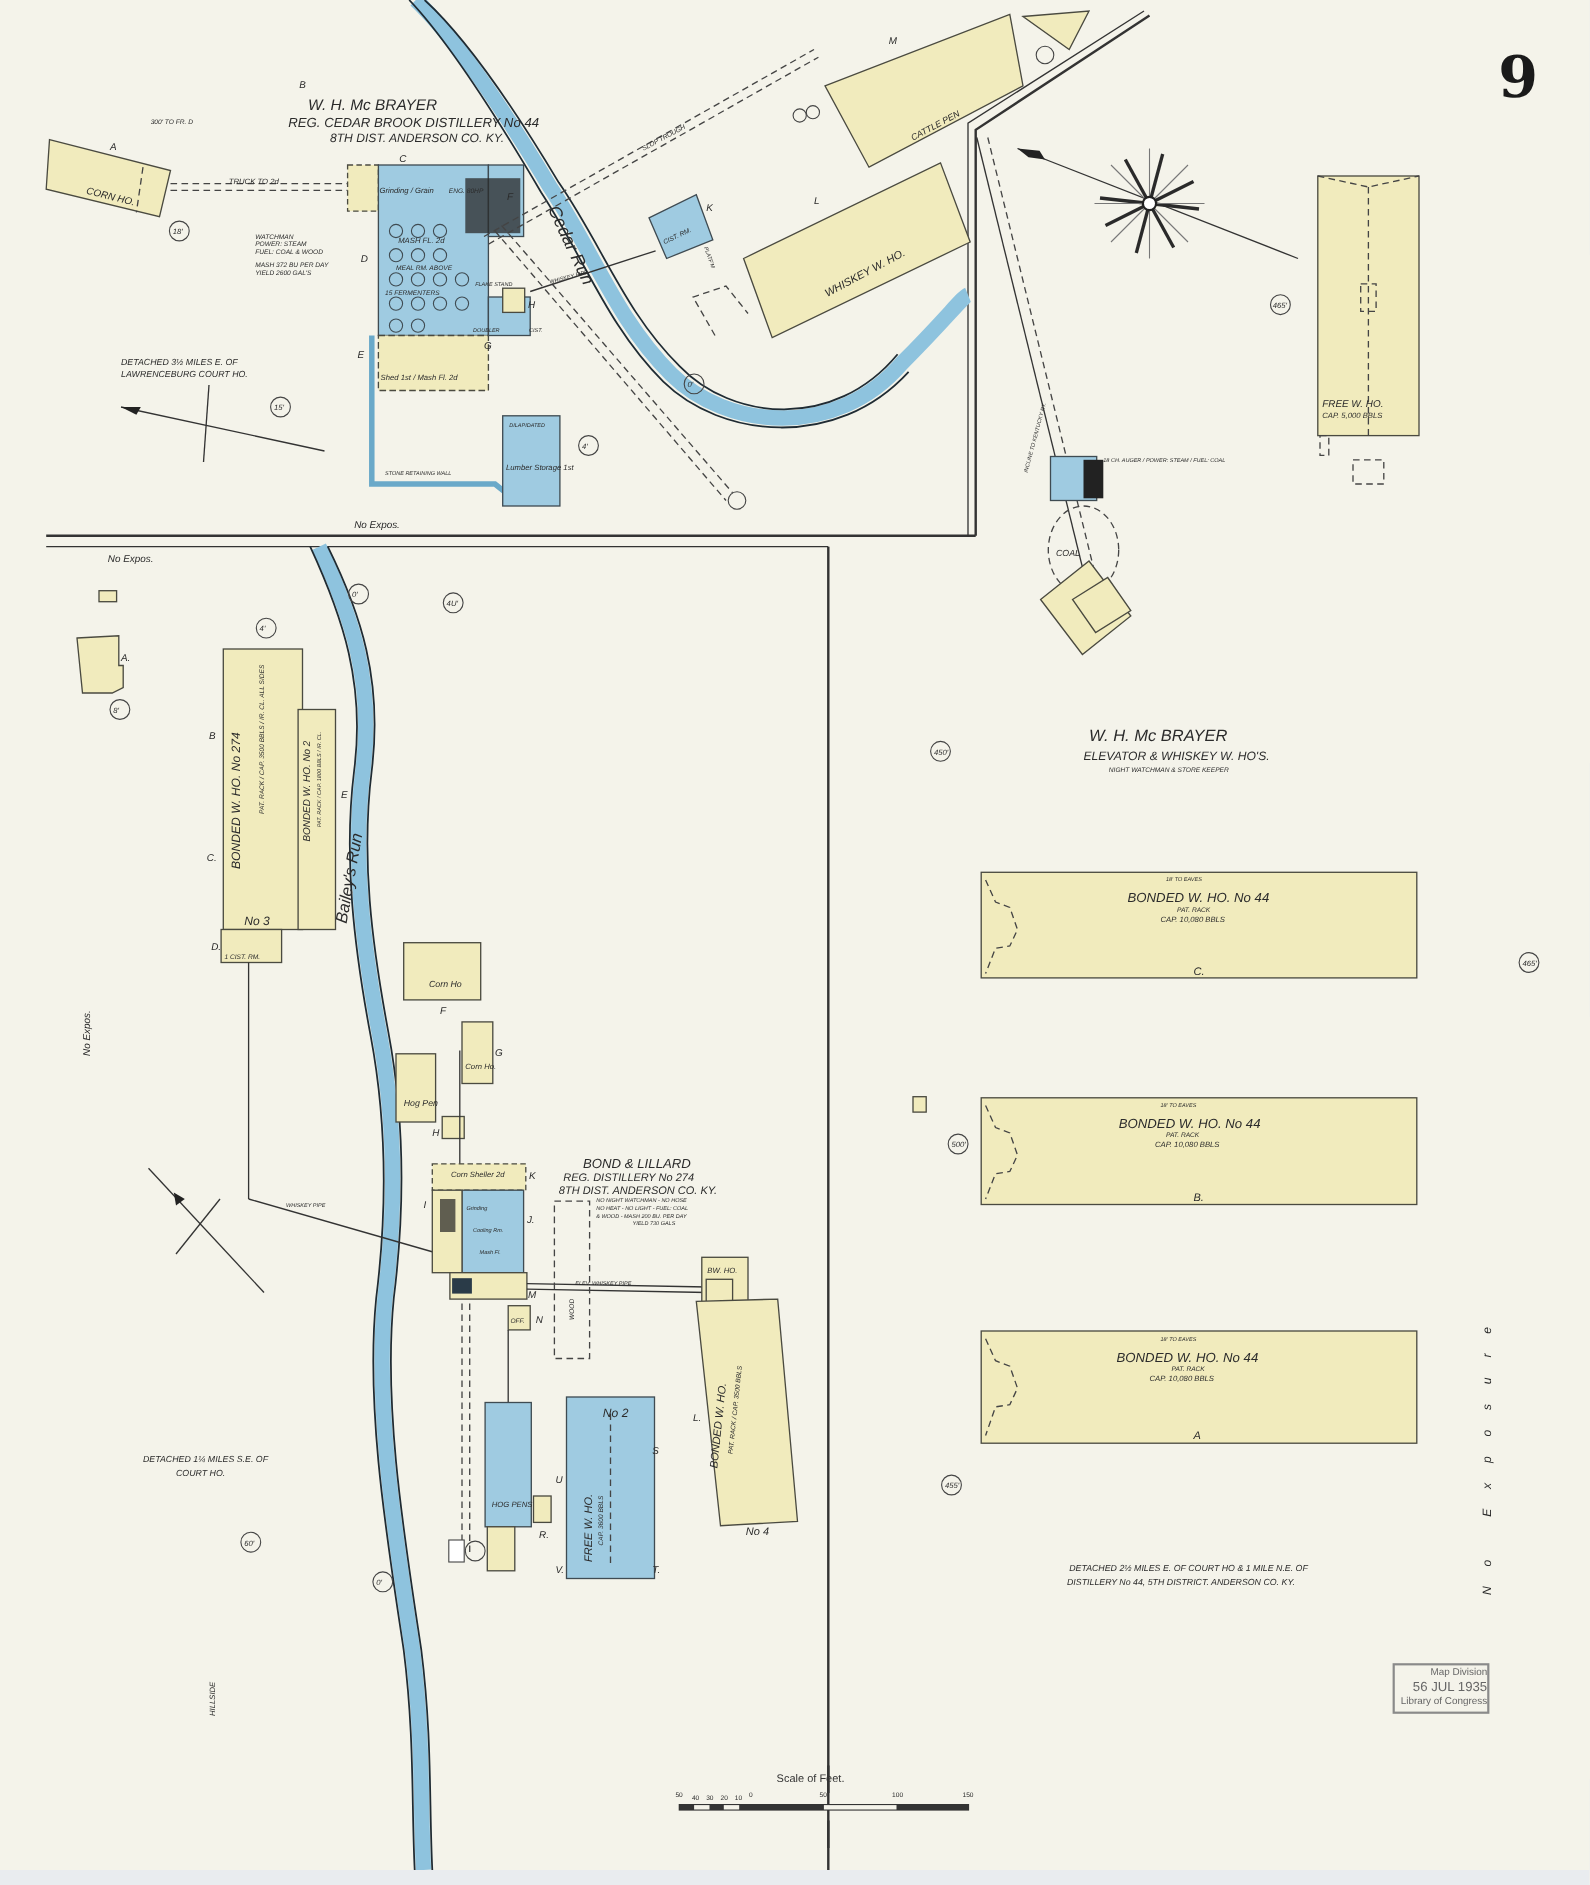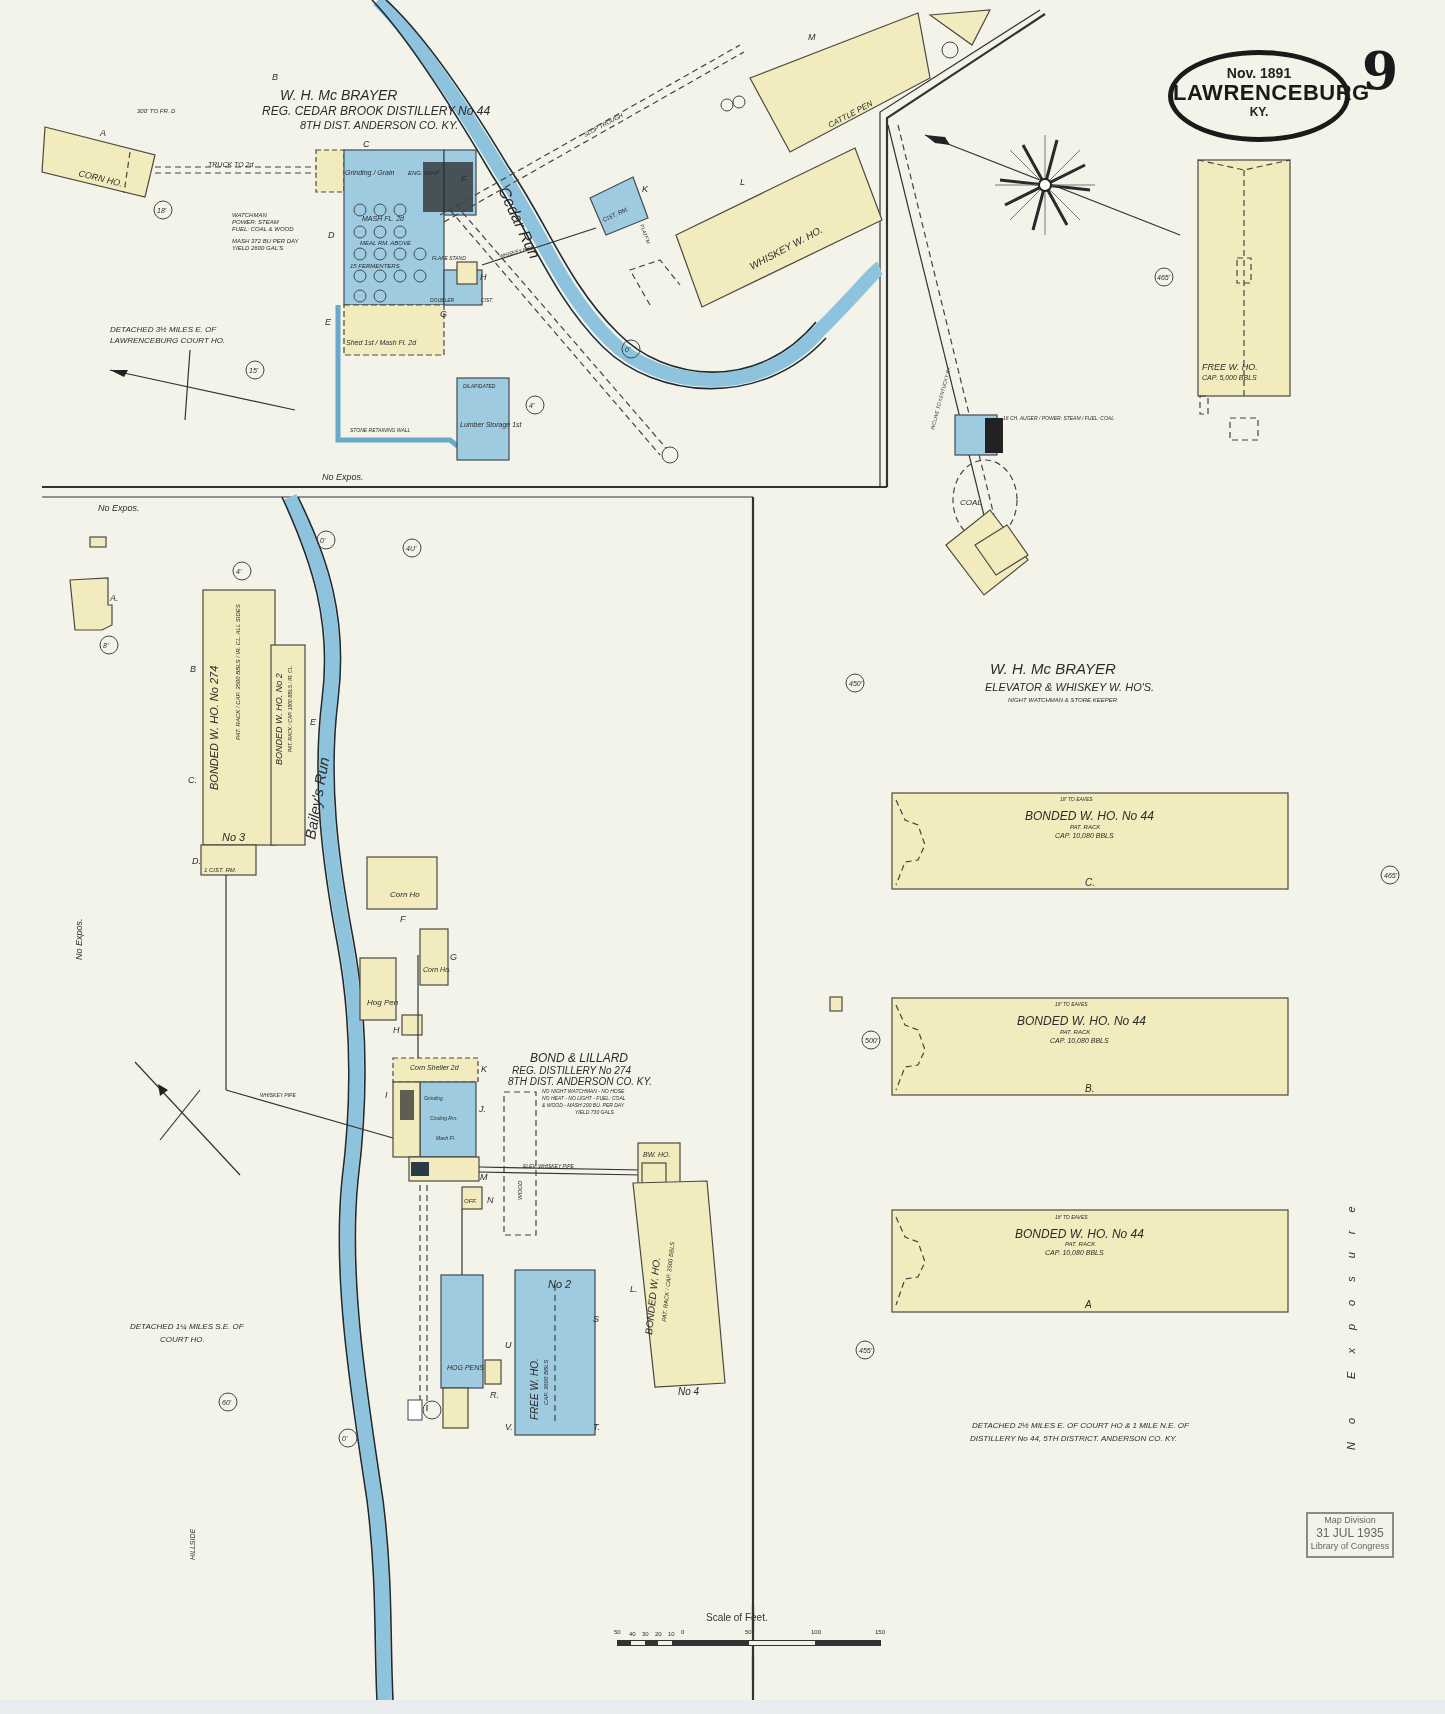--- a/index.html
+++ b/index.html
@@ -13,21 +13,21 @@
   .dash{fill:none;stroke:#444;stroke-width:1.2;stroke-dasharray:6 4;}
   .ln{fill:none;stroke:#333;stroke-width:1.2;}
   .bold{fill:none;stroke:#333;stroke-width:2.2;}
   .river{fill:none;stroke:#8ec3de;stroke-width:14;}
   .riverEdge{fill:none;stroke:#1f2b33;stroke-width:1.6;}
   #title-cartouche{position:absolute;left:1168px;top:50px;width:182px;height:92px;border:5px solid #1a1a1a;border-radius:50%;box-sizing:border-box;text-align:center;}
   #title-date{display:block;margin-top:10px;font-size:14px;font-weight:bold;color:#222;}
   #title-city{display:block;font-size:22px;font-weight:bold;letter-spacing:0.5px;color:#1a1a1a;line-height:24px;}
   #title-state{display:block;font-size:12px;font-weight:bold;color:#222;}
   #sheet-num{position:absolute;left:1362px;top:40px;font-family:"DejaVu Serif",serif;font-weight:bold;font-size:52px;color:#1a1a1a;}
-  #stamp{position:absolute;left:1266px;top:1512px;width:84px;height:42px;border:2px solid #8a8a8a;text-align:center;font-size:9px;color:#666;line-height:13px;margin-left:40px;}
+  #stamp{position:absolute;left:1266px;top:1512px;width:84px;height:42px;border:2px solid #8a8a8a;text-align:right;font-size:9px;color:#666;line-height:13px;}
   #scale-label{position:absolute;left:706px;top:1612px;font-size:10px;color:#333;}
 </style>
 </head>
 <body>
 
 <div id="sheet">
 
 <svg width="1445" height="1700" viewBox="0 0 1445 1700">
 
   <line x1="42" y1="487" x2="887" y2="487" class="bold"></line>
@@ -376,25 +376,20 @@
     <text x="642" y="1636">30</text>
         <text x="655" y="1636">20</text>
     <text x="668" y="1636">10</text>
         <text x="681" y="1634">0</text>
     <text x="745" y="1634">50</text>
         <text x="811" y="1634">100</text>
     <text x="875" y="1634">150</text>
   </g>
 </svg>
 
-<div id="title-cartouche">
-  <span id="title-date">Nov. 1891</span>
-  <span id="title-city">LAWRENCEBURG</span>
-  <span id="title-state">KY.</span>
-</div>
 <div id="sheet-num">9</div>
 <div id="scale-label">Scale of Feet.</div>
 <div id="stamp">
   <div>Map Division</div>
-  <div style="font-size:12px">31 JUL 1935</div>
+  <div style="font-size:12px">56 JUL 1935</div>
   <div>Library of Congress</div>
 </div>
 </div>
 
 </body></html>

